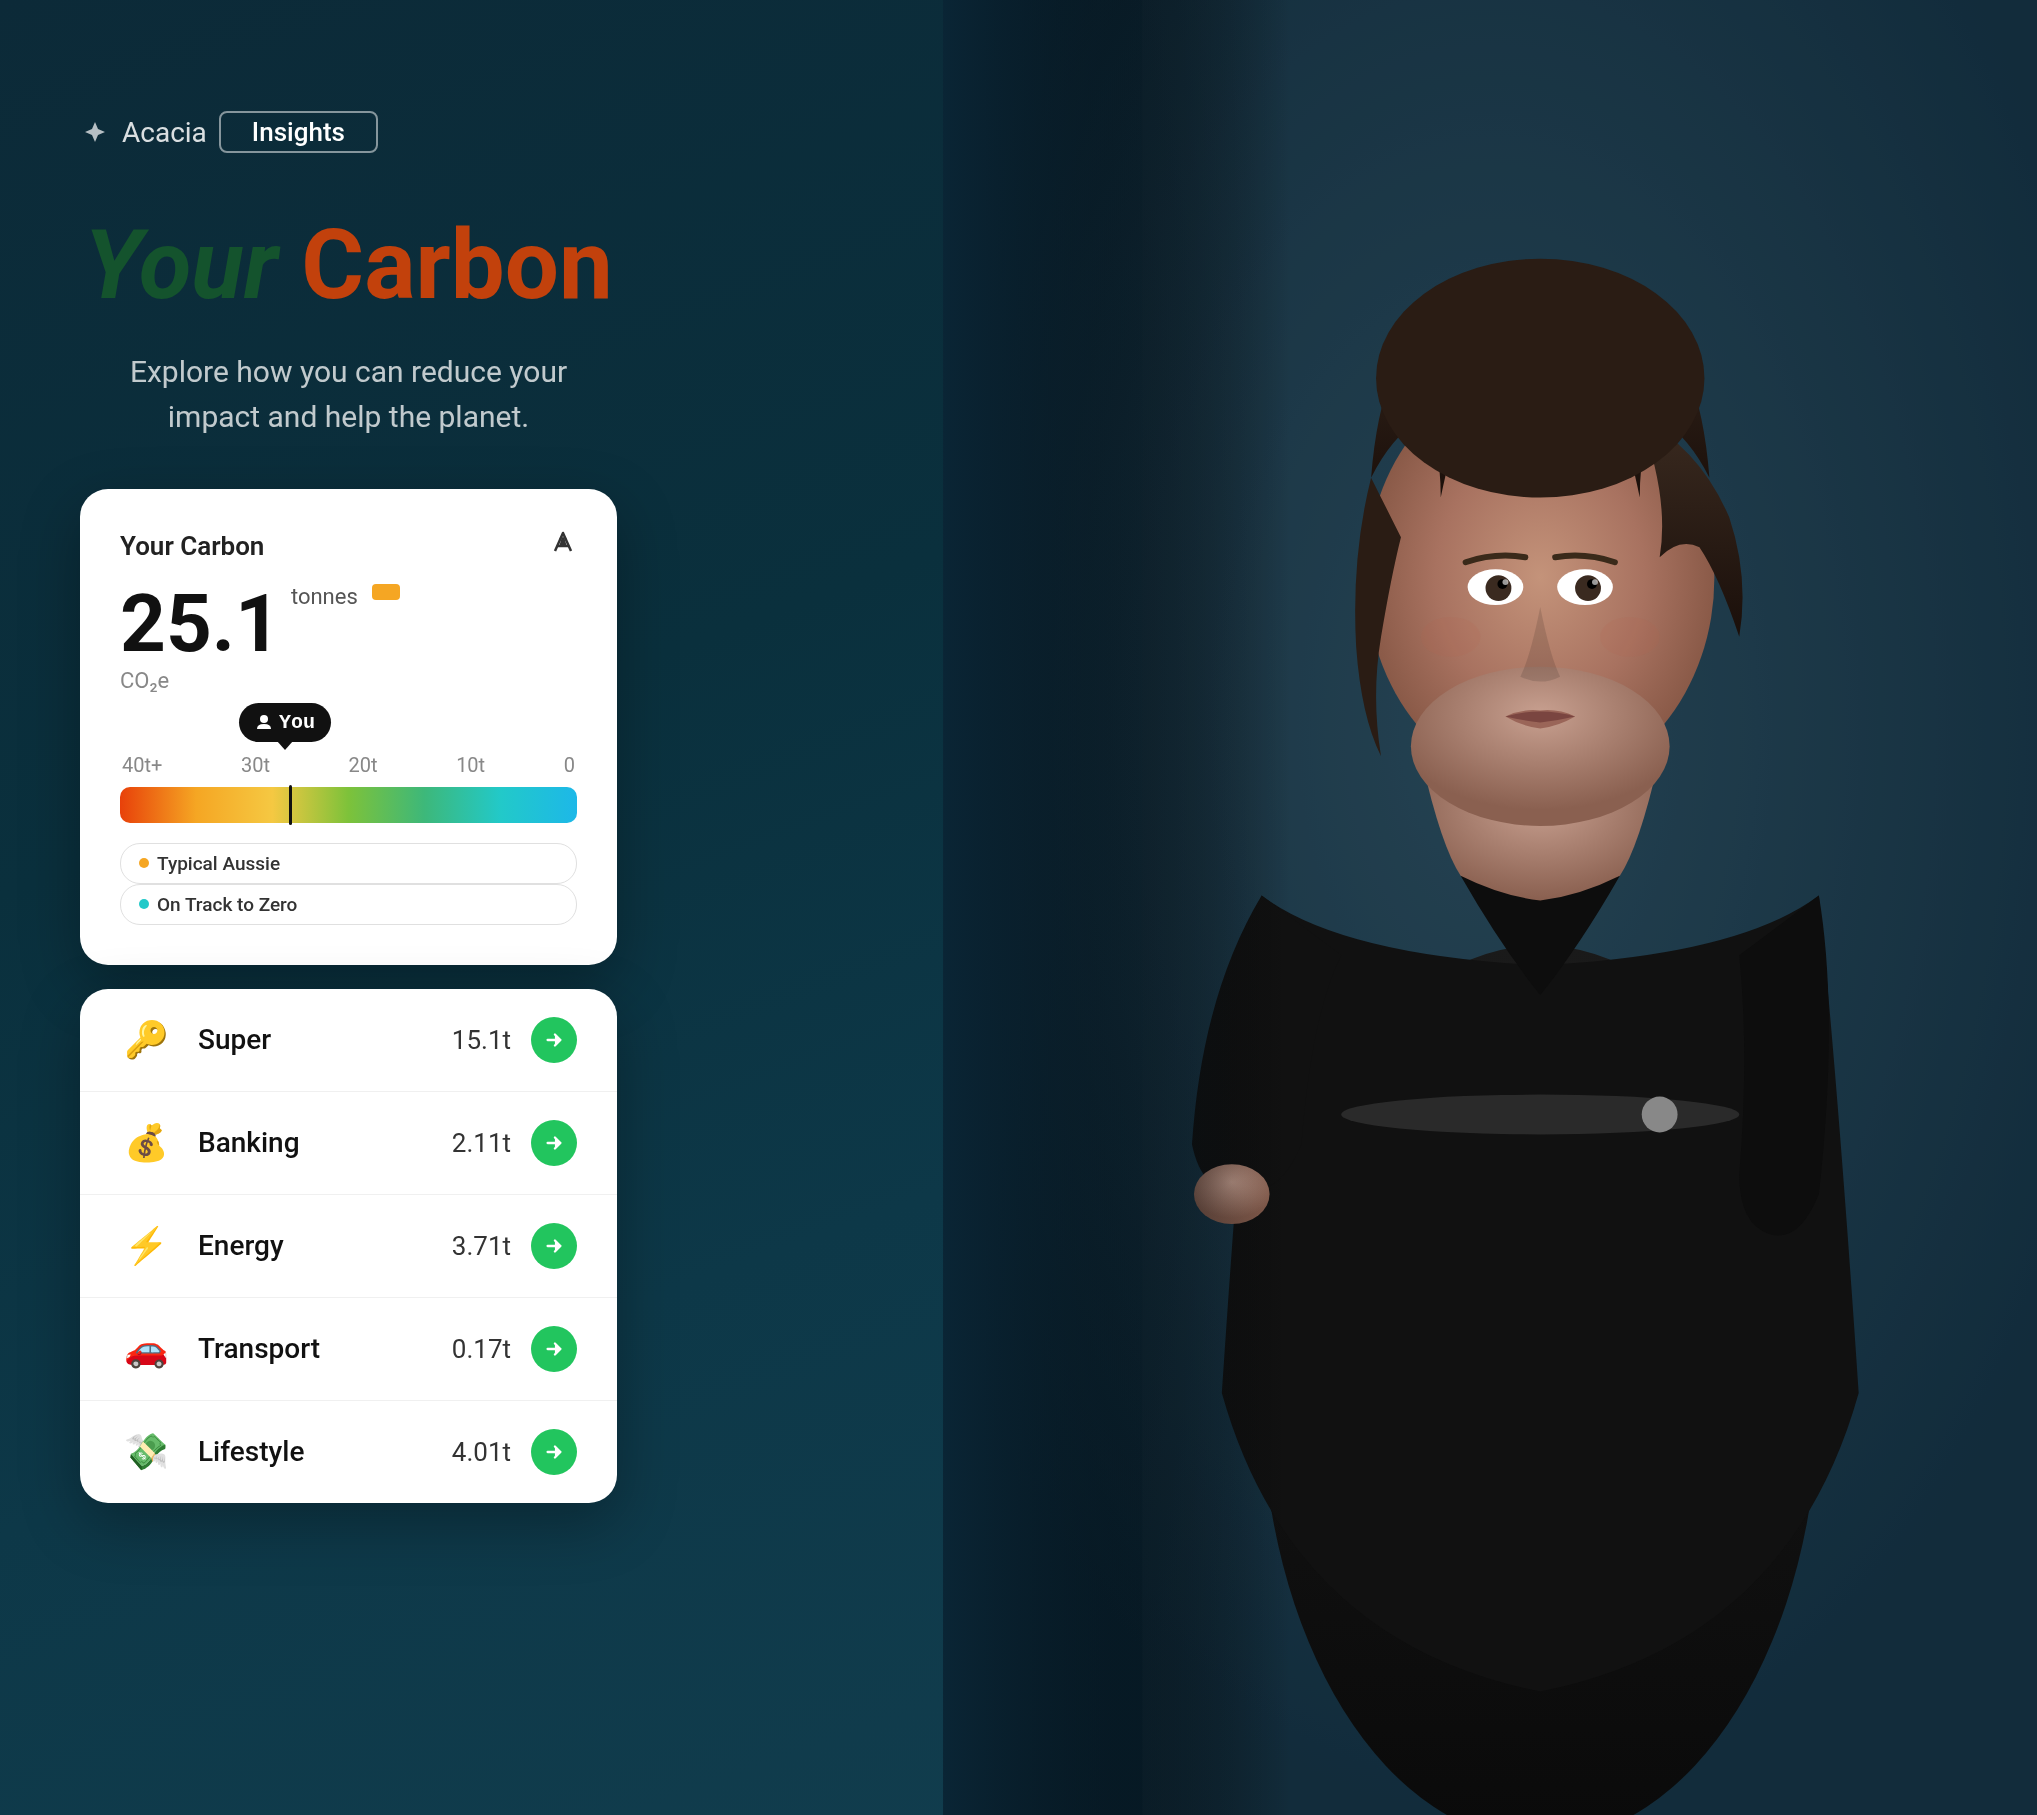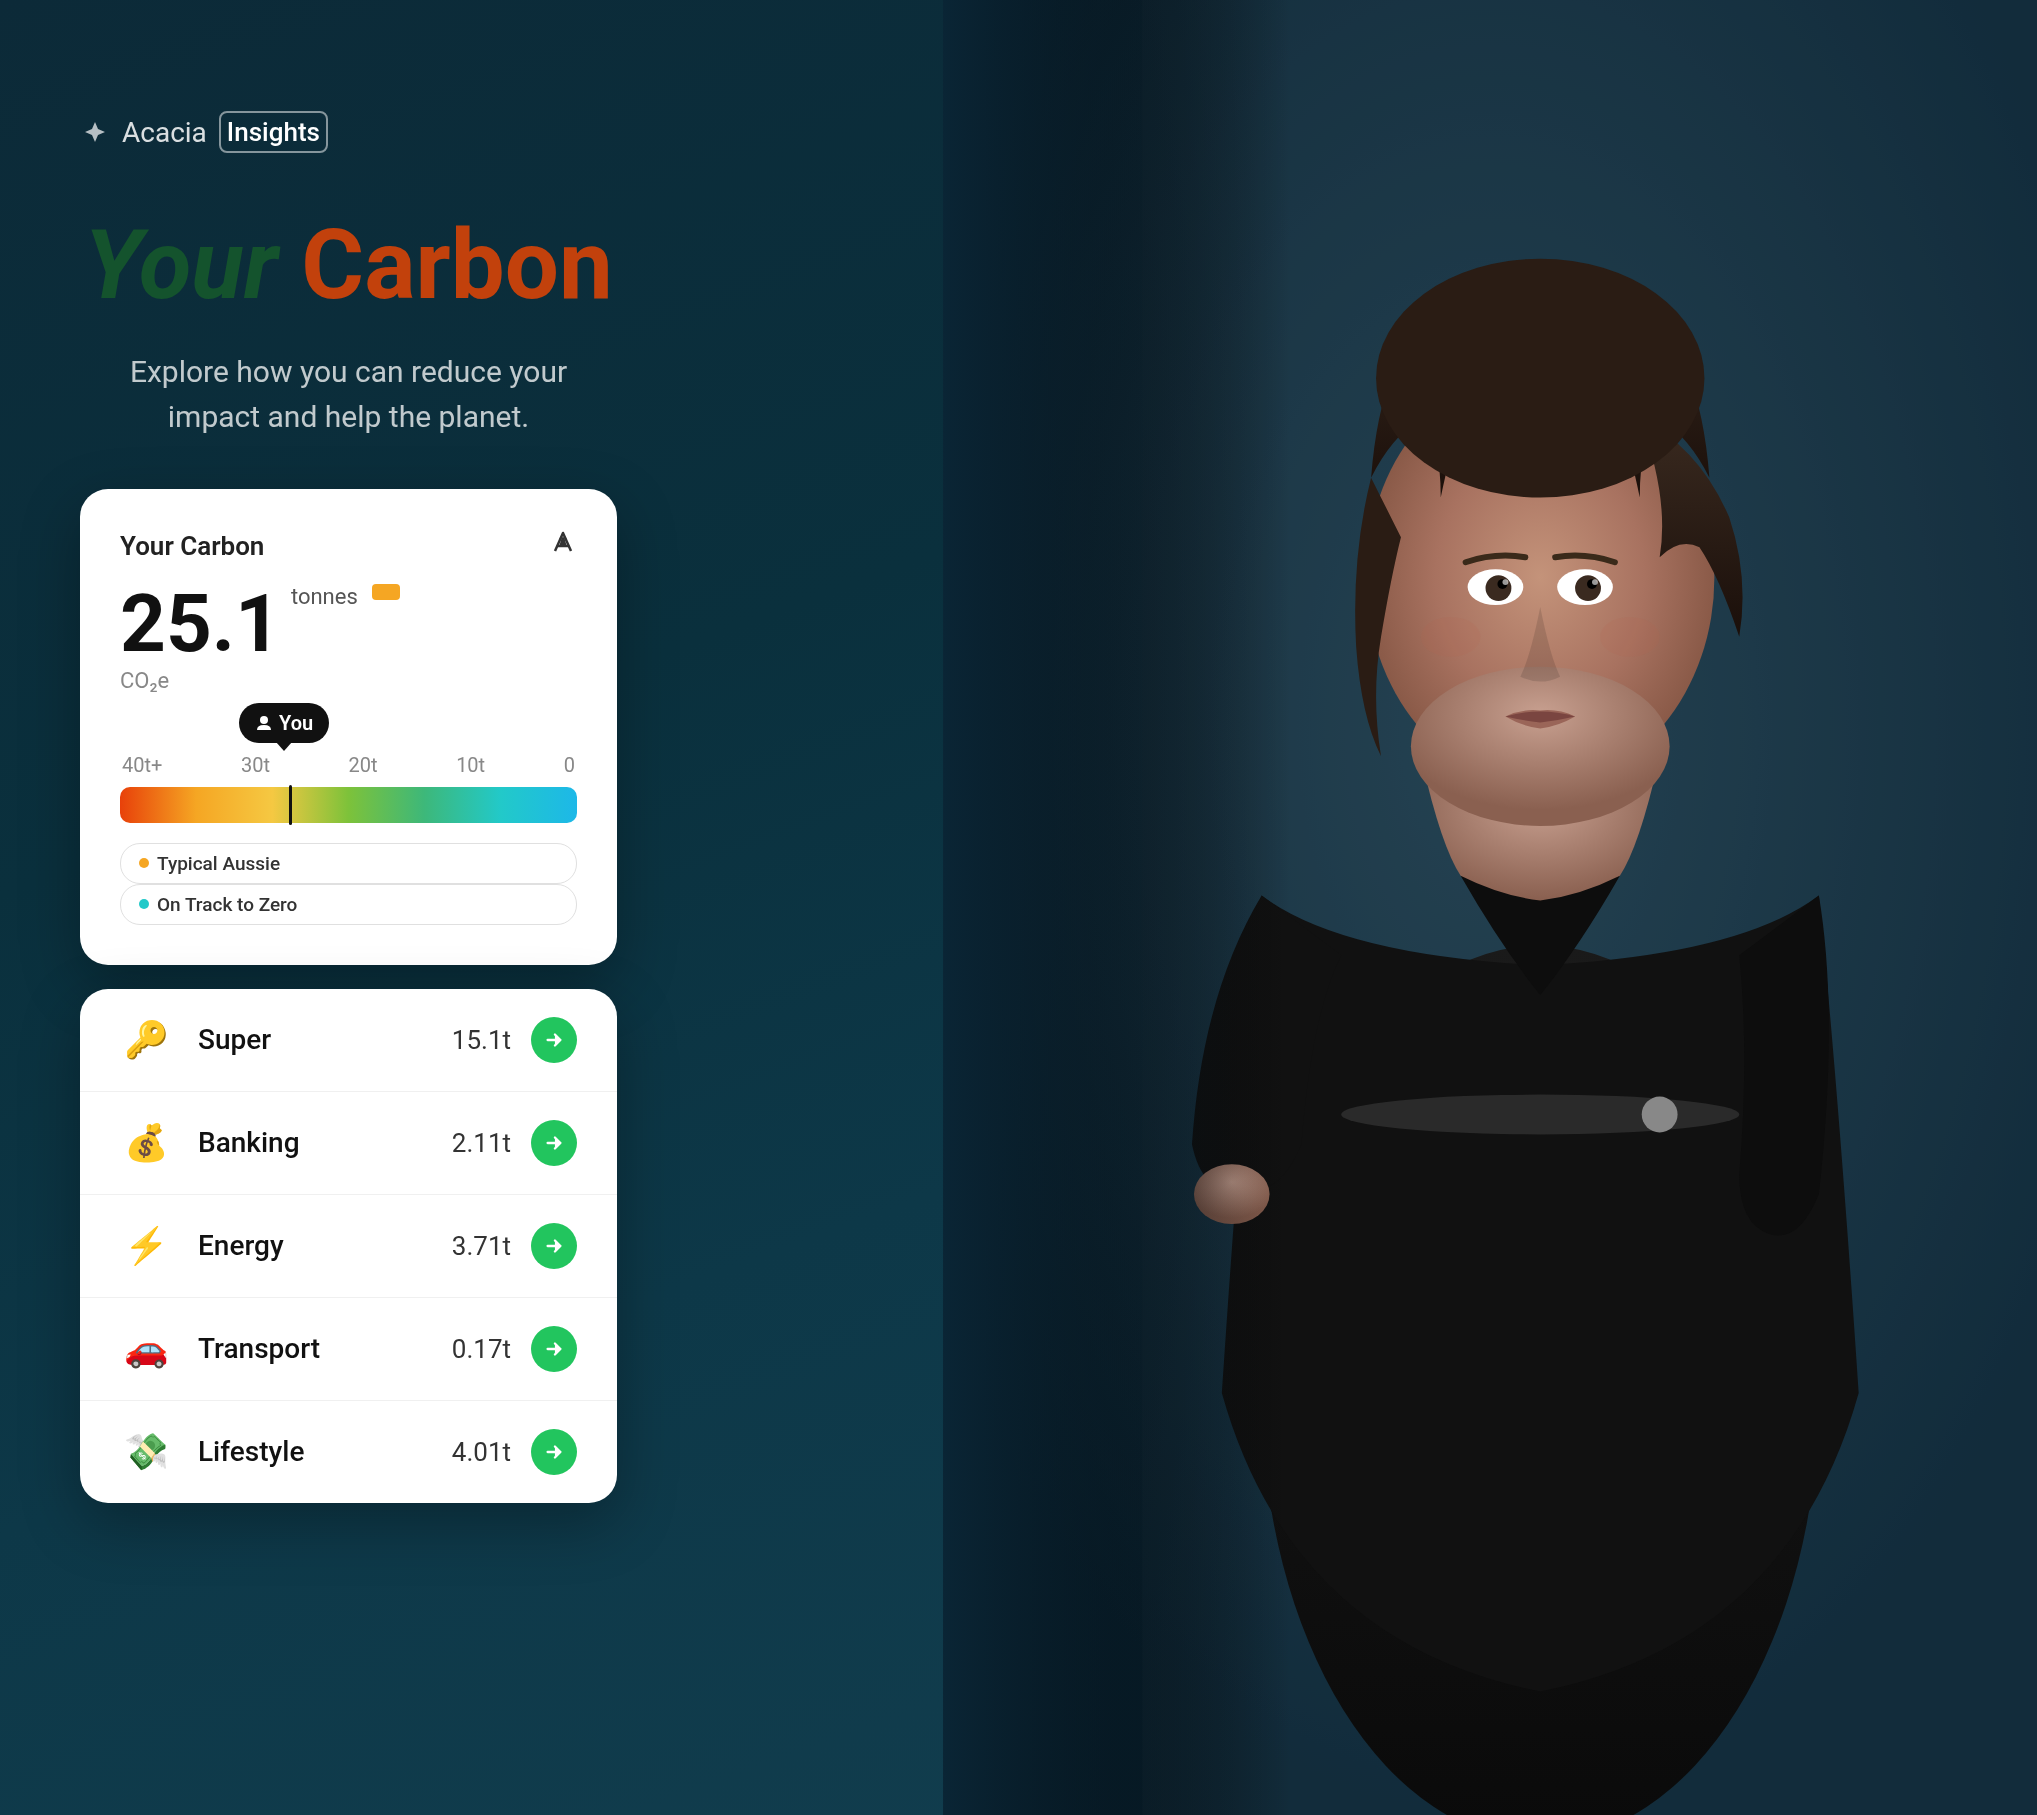--- a/index.html
+++ b/index.html
@@ -37,21 +37,21 @@
       font-size: 28px;
       color: rgba(255,255,255,0.85);
       font-weight: 400;
     }
 
     .breadcrumb-current {
       font-size: 26px;
       color: white;
       font-weight: 500;
       border: 2px solid rgba(255,255,255,0.5);
-      padding: 4px 6px;
+      padding: 4px 31px;
       border-radius: 8px;
     }
 
     
     .hero-title {
       font-size: 96px;
       font-weight: 700;
       line-height: 1.1;
       margin-bottom: 30px;
     }
@@ -149,20 +149,21 @@
       left: calc(37% - 50px);
       background: #111;
       color: white;
       padding: 8px 16px;
       border-radius: 20px;
       font-size: 20px;
       font-weight: 600;
       display: flex;
       align-items: center;
       gap: 6px;
+      font-family: Liberation Mono, monospace;
     }
 
     .you-label::after {
       content: '';
       position: absolute;
       bottom: -8px;
       left: 50%;
       transform: translateX(-50%);
       border-left: 8px solid transparent;
       border-right: 8px solid transparent;

